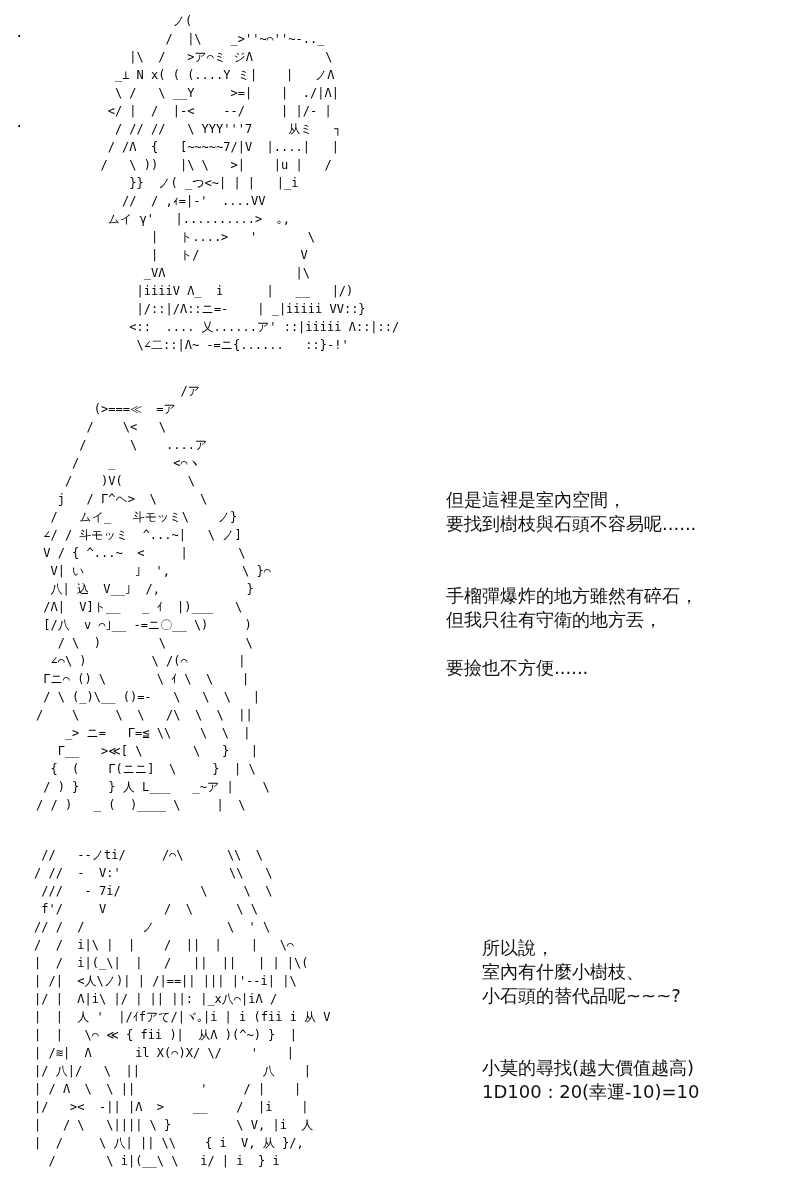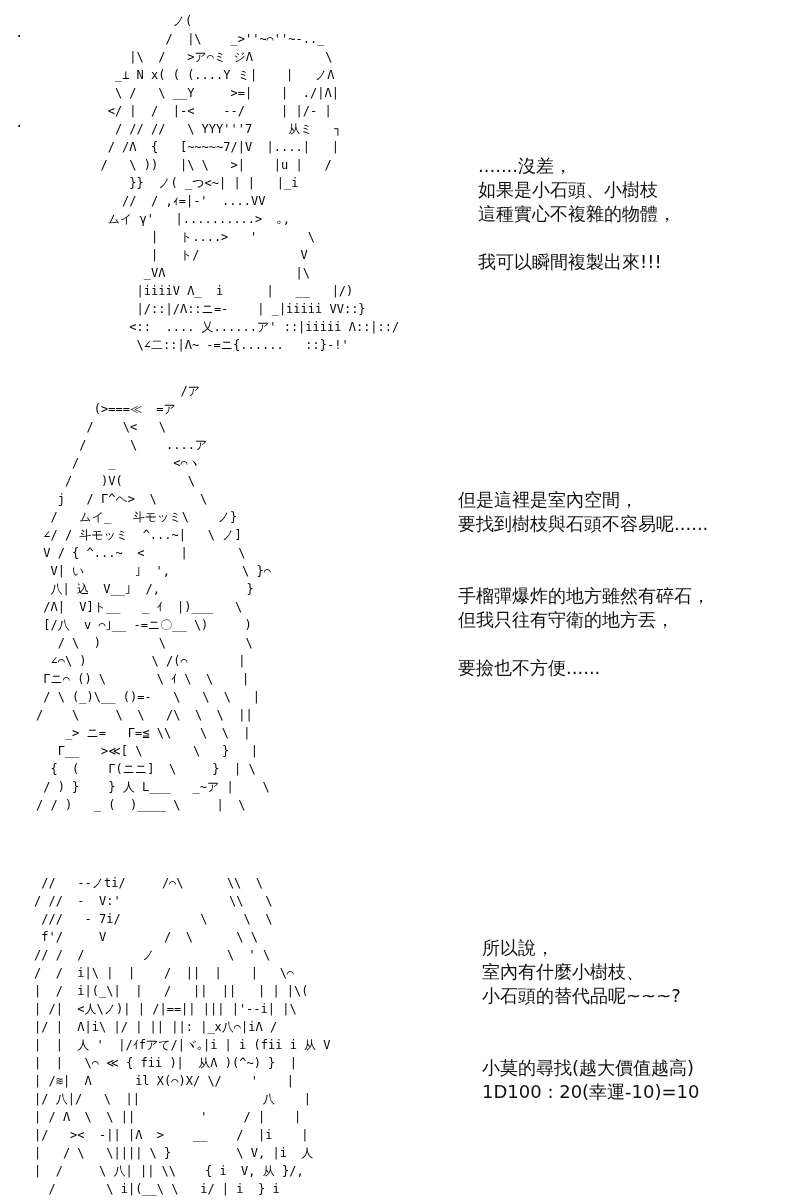--- a/index.html
+++ b/index.html
@@ -36,23 +36,23 @@
   .dot {
     position: absolute;
     font-family: "DejaVu Sans Mono", monospace;
     font-size: 14px;
     color: #000000;
   }
   .dot-1 { left: 15px; top: 24px; }
   .dot-2 { left: 15px; top: 114px; }
   .aa-1 { left: 86px;  top: 12px; }
   .aa-2 { left: 36px;  top: 382px; }
-  .aa-3 { left: 34px;  top: 846px; margin-top: 28px; }
+  .aa-3 { left: 34px;  top: 846px; }
   .dlg-1 { left: 478px; top: 154px; }
-  .dlg-2 { left: 458px; top: 488px; }
+  .dlg-2 { left: 446px; top: 488px; }
   .dlg-3 { left: 474px; top: 936px; margin-left: 8px; }
 </style>
 </head>
 <body>
 
 <div class="canvas">
 
   <span class="dot dot-1">.</span>
 
   <span class="dot dot-2">.</span>
@@ -114,25 +114,20 @@
 |  |  人 '  |/ｲfアて/|ヾ｡|i | i (fii i 从 V
 |  |   \⌒ ≪ { fii )|  从Λ )(^~) }  |
 | /≋|  Λ      il X(⌒)X/ \/    '    |
 |/ 八|/   \  ||                 八    |
 | / Λ  \  \ ||         '     / |    |
 |/   &gt;&lt;  -|| |Λ  &gt;    __    /  |i    |
 |   / \   \|||| \ }         \ V, |i  人
 |  /     \ 八| || \\    { i  V, 从 }/,
   /       \ i|(__\ \   i/ | i  } i</pre>
 
-  <div class="dialogue dlg-1">.......沒差，
-如果是小石頭、小樹枝
-這種實心不複雜的物體，
-
-我可以瞬間複製出來!!!</div>
 
   <div class="dialogue dlg-2">但是這裡是室內空間，
 要找到樹枝與石頭不容易呢......
 
 
 手榴彈爆炸的地方雖然有碎石，
 但我只往有守衛的地方丟，
 
 要撿也不方便......</div>
 

